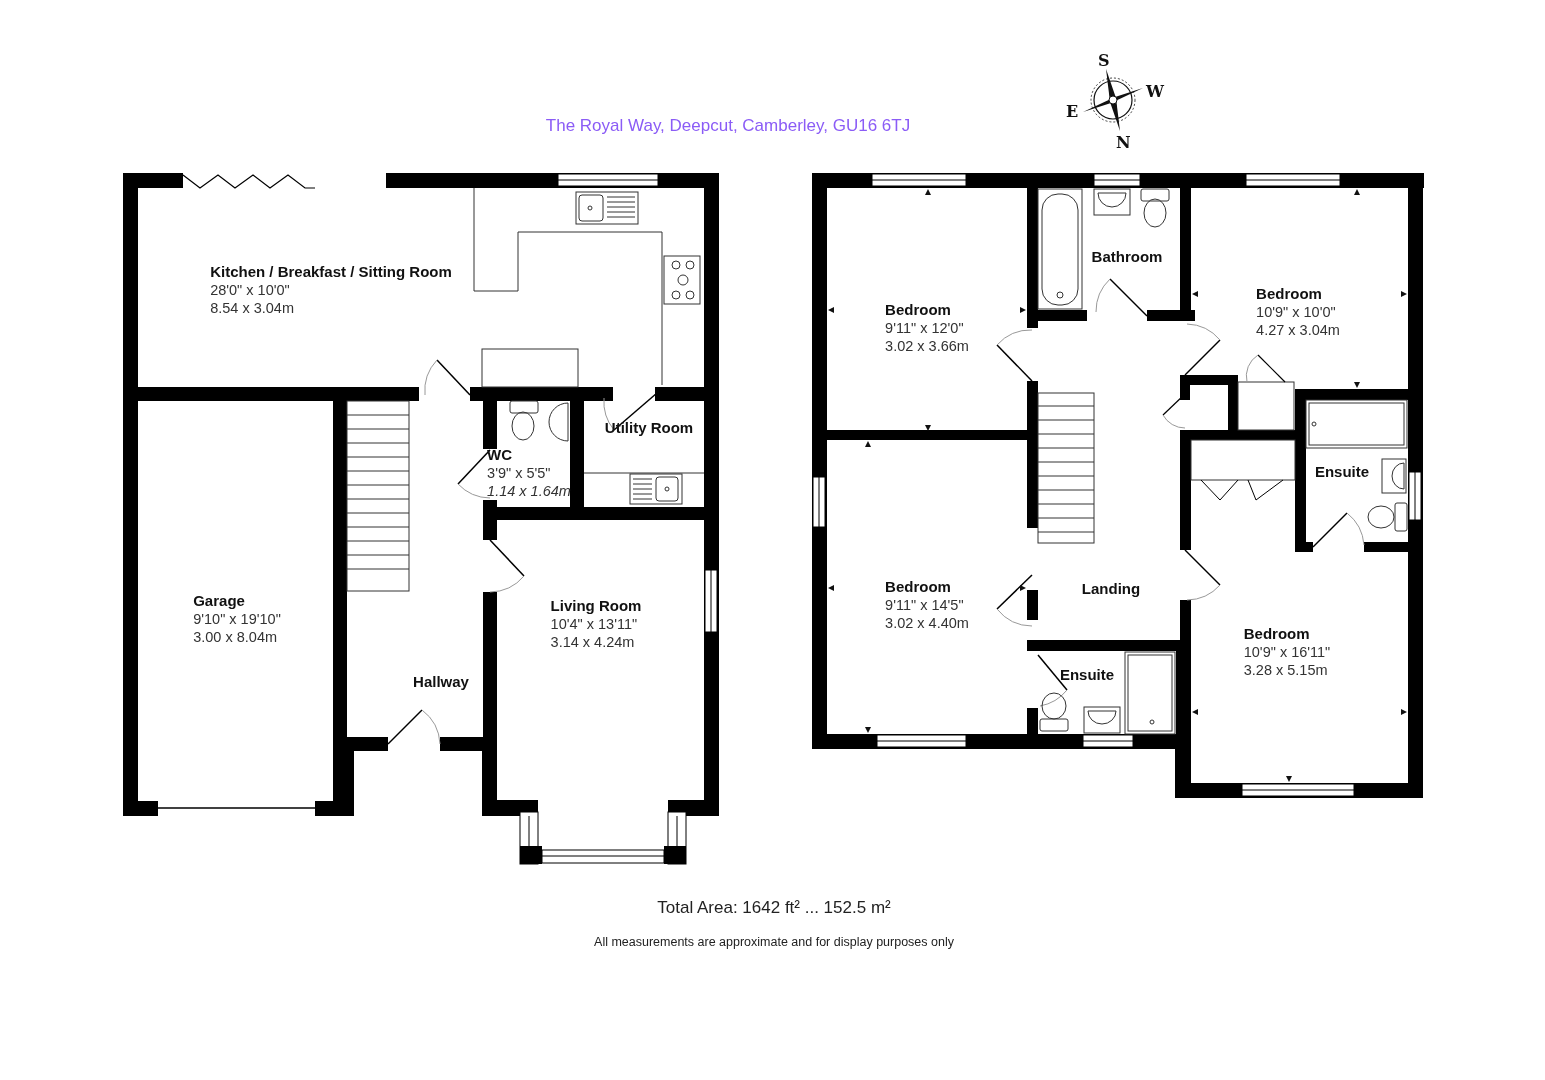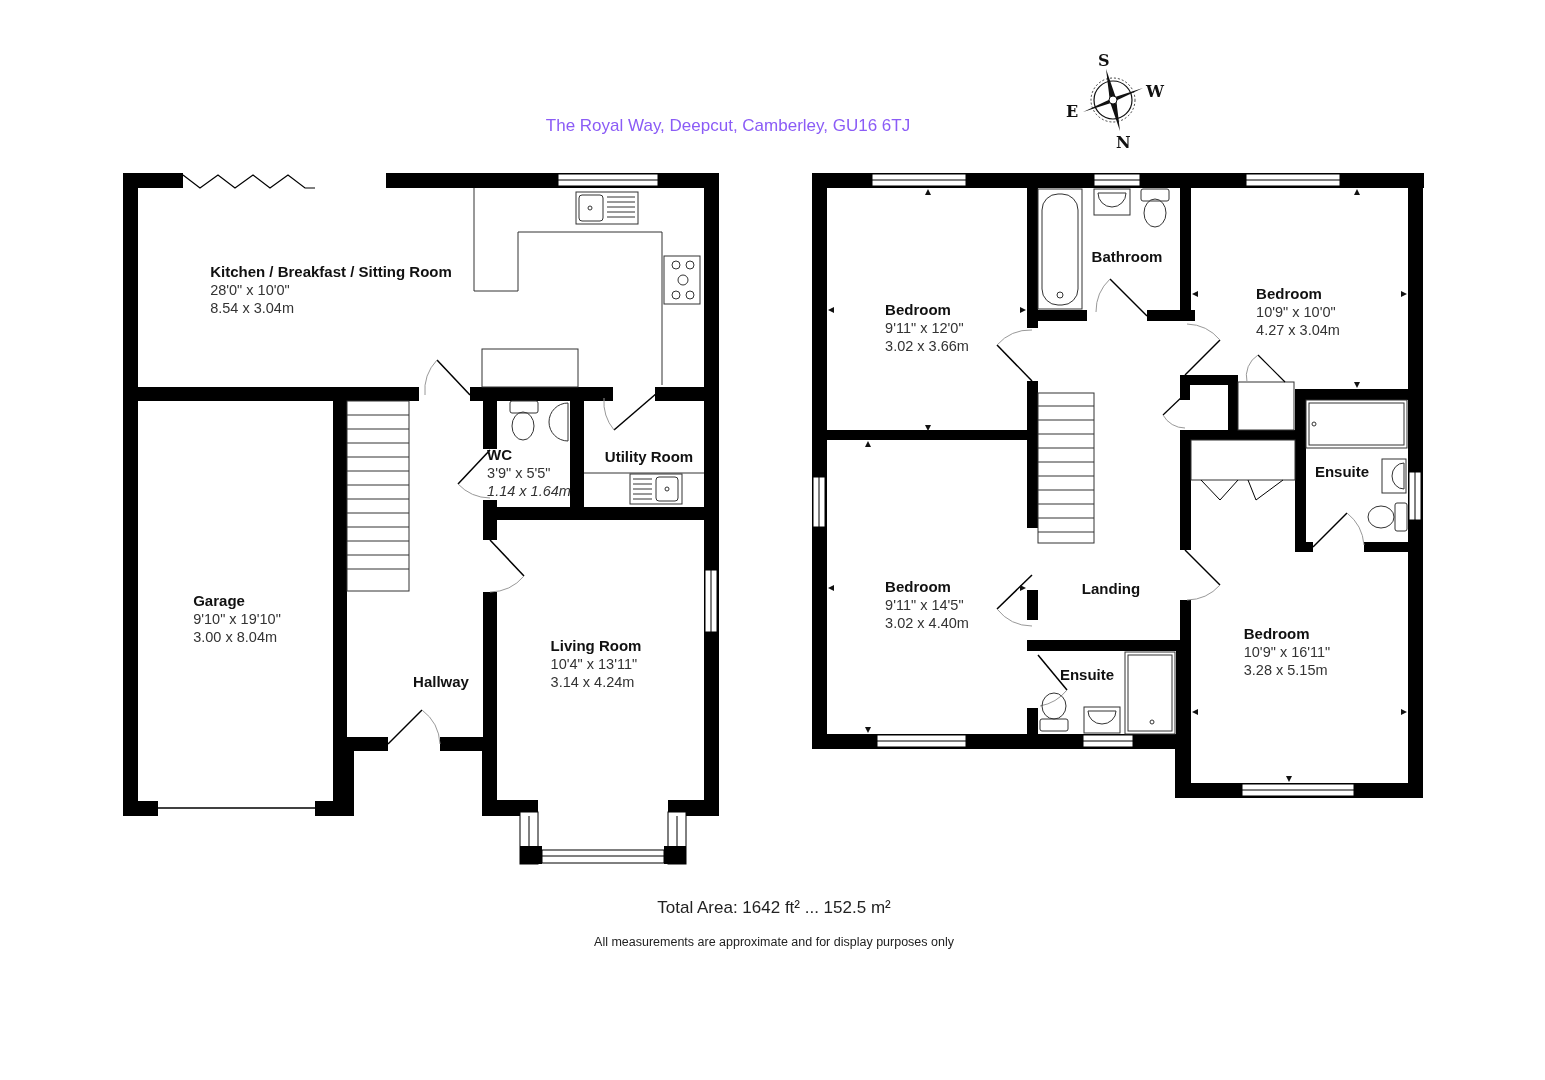--- a/index.html
+++ b/index.html
@@ -317,29 +317,29 @@
 <div class="label" style="left:331px; top:263px;">
   <span class="nm">Kitchen / Breakfast / Sitting Room</span>
   <span class="d">28'0" x 10'0"</span>
   <span class="d">8.54 x 3.04m</span>
 </div>
 <div class="label" style="left:529px; top:446px;">
   <span class="nm">WC</span>
   <span class="d">3'9" x 5'5"</span>
   <span class="d" style="max-width:84px;overflow:hidden;font-style:italic;">1.14 x 1.64m</span>
 </div>
-<div class="label" style="left:649px; top:448px;">
+<div class="label" style="left:649px; top:419px;">
   <span class="nm">Utility Room</span>
 </div>
 <div class="label" style="left:237px; top:592px;">
   <span class="nm">Garage</span>
   <span class="d">9'10" x 19'10"</span>
   <span class="d">3.00 x 8.04m</span>
 </div>
-<div class="label" style="left:596px; top:597px;margin-top:40px;">
+<div class="label" style="left:596px; top:597px;">
   <span class="nm">Living Room</span>
   <span class="d">10'4" x 13'11"</span>
   <span class="d">3.14 x 4.24m</span>
 </div>
 <div class="label" style="left:426px; top:673px;margin-left:15px;">
   <span class="nm">Hallway</span>
 </div>
 
 <div class="label" style="left:927px; top:301px;">
   <span class="nm">Bedroom</span>

